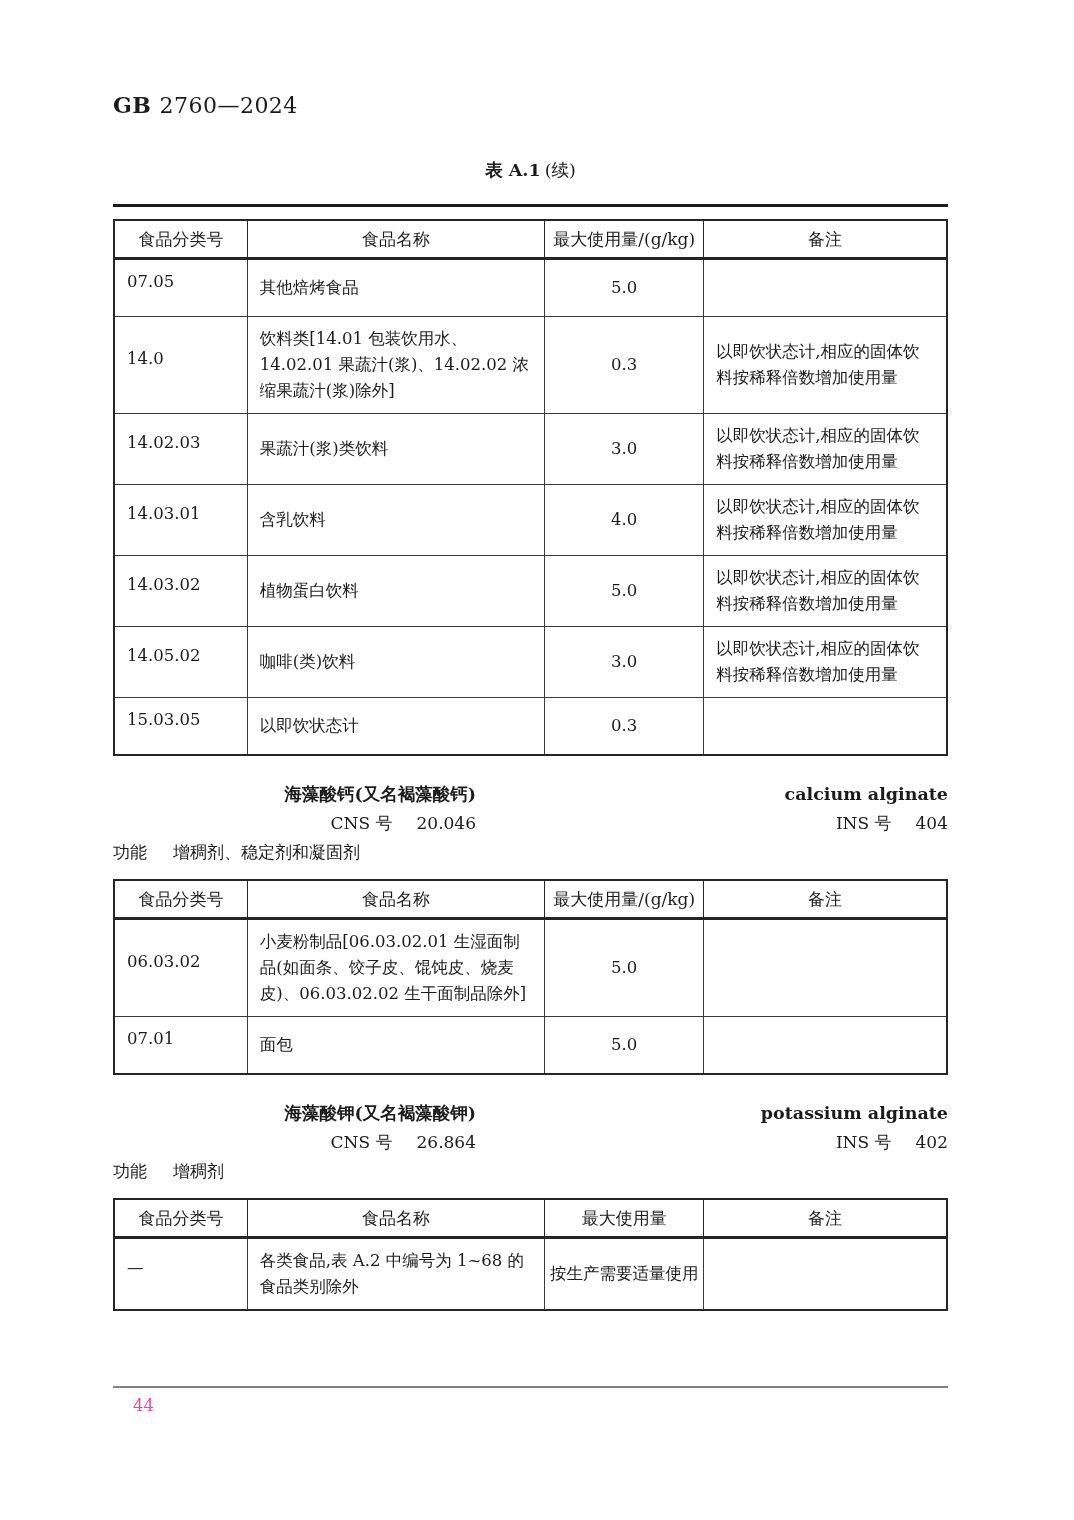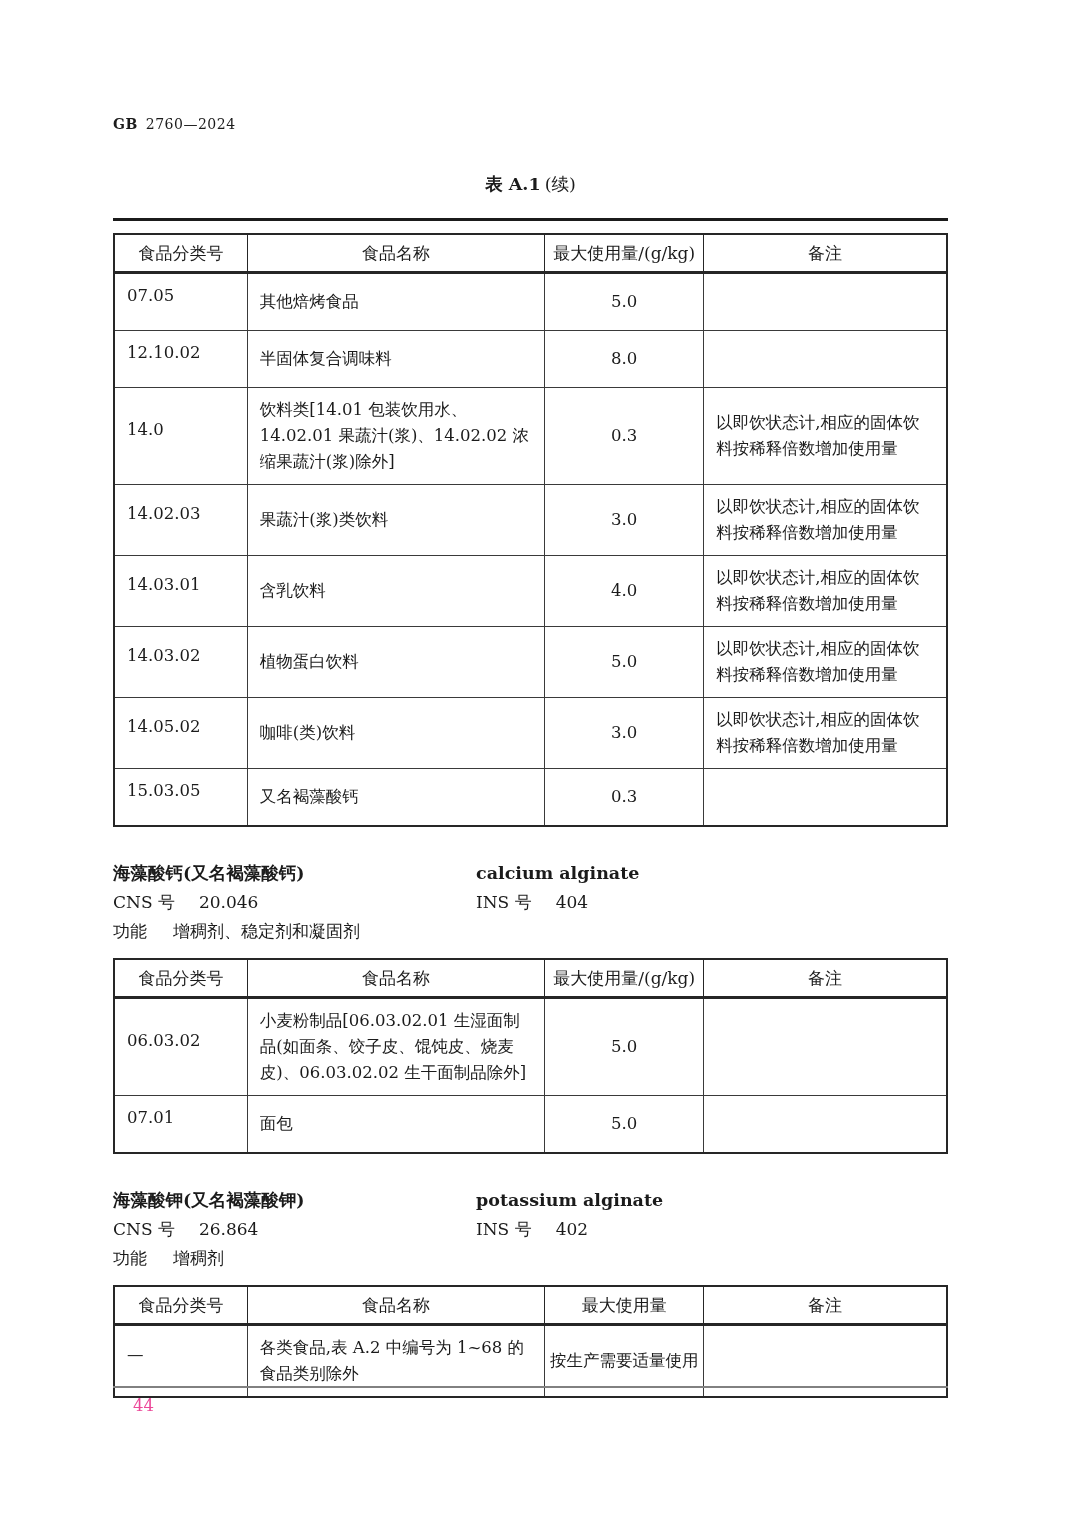--- a/index.html
+++ b/index.html
@@ -5,21 +5,21 @@
   * { box-sizing: border-box; }
   html, body { margin: 0; padding: 0; }
   body {
     width: 1074px; height: 1520px; position: relative;
     background: #ffffff;
     font-family: "DejaVu Serif", "Liberation Serif", serif;
     color: #1b1b1b; font-size: 17px;
   }
   .content { position: absolute; left: 113px; top: 0; width: 835px; }
 
-  .doc-header { margin-top: 116px; font-size: 14px; letter-spacing: 0.5px; }
+  .doc-header { margin-top: 92px; font-size: 22px; letter-spacing: 0.5px; }
   .doc-header .code-prefix { font-weight: bold; margin-right: 8px; }
 
   .table-title { text-align: center; margin-top: 40px; font-size: 17.5px; }
   .table-title .title-main { font-weight: bold; }
   .table-title .title-suffix { margin-left: 4px; }
 
   .top-rule { margin-top: 22px; height: 3px; background: #1b1b1b; }
 
   table.usage-table {
     width: 100%; border-collapse: collapse; table-layout: fixed;
@@ -37,21 +37,21 @@
   }
   table.usage-table td {
     border: 1px solid #3a3a3a; vertical-align: middle;
     line-height: 26px; font-size: 16.5px;
   }
   td.cell-code { padding: 9px 6px 21px 12px; text-align: left; }
   td.cell-food-name { padding: 9px 12px; text-align: left; }
   td.cell-max-usage { padding: 9px 4px; text-align: center; }
   td.cell-note { padding: 9px 12px; text-align: left; }
 
-  .additive-section { margin-top: 32px; }
+  .additive-section { margin-top: 24px; text-align: right; }
   .sec-row { display: flex; line-height: 29px; }
   .sec-left { width: 363px; flex: 0 0 363px; }
   .sec-right { flex: 1; }
   .name-cn, .name-en { font-weight: bold; font-size: 17.5px; }
   .field-value { margin-left: 24px; }
   .fn-value { margin-left: 26px; }
 
   .footer-rule {
     position: absolute; left: 113px; top: 1386px;
     width: 835px; height: 2px; background: #818181;
@@ -92,26 +92,20 @@
         </tr>
       </thead>
       <tbody>
         <tr>
           <td class="cell-code">07.05</td>
           <td class="cell-food-name">其他焙烤食品</td>
           <td class="cell-max-usage">5.0</td>
           <td class="cell-note"></td>
         </tr>
         <tr>
-          <td class="cell-code">12.10.02</td>
-          <td class="cell-food-name">半固体复合调味料</td>
-          <td class="cell-max-usage">8.0</td>
-          <td class="cell-note"></td>
-        </tr>
-        <tr>
           <td class="cell-code">14.0</td>
           <td class="cell-food-name">饮料类[14.01 包装饮用水、14.02.01 果蔬汁(浆)、14.02.02 浓缩果蔬汁(浆)除外]</td>
           <td class="cell-max-usage">0.3</td>
           <td class="cell-note">以即饮状态计,相应的固体饮料按稀释倍数增加使用量</td>
         </tr>
         <tr>
           <td class="cell-code">14.02.03</td>
           <td class="cell-food-name">果蔬汁(浆)类饮料</td>
           <td class="cell-max-usage">3.0</td>
           <td class="cell-note">以即饮状态计,相应的固体饮料按稀释倍数增加使用量</td>
@@ -129,21 +123,21 @@
           <td class="cell-note">以即饮状态计,相应的固体饮料按稀释倍数增加使用量</td>
         </tr>
         <tr>
           <td class="cell-code">14.05.02</td>
           <td class="cell-food-name">咖啡(类)饮料</td>
           <td class="cell-max-usage">3.0</td>
           <td class="cell-note">以即饮状态计,相应的固体饮料按稀释倍数增加使用量</td>
         </tr>
         <tr>
           <td class="cell-code">15.03.05</td>
-          <td class="cell-food-name">又名褐藻酸钙</td>
+          <td class="cell-food-name">以即饮状态计</td>
           <td class="cell-max-usage">0.3</td>
           <td class="cell-note"></td>
         </tr>
       </tbody>
     </table>
 
   <div class="additive-section">
     <div class="sec-row">
       <span class="sec-left name-cn">海藻酸钙(又名褐藻酸钙)</span>
       <span class="sec-right name-en">calcium alginate</span>

